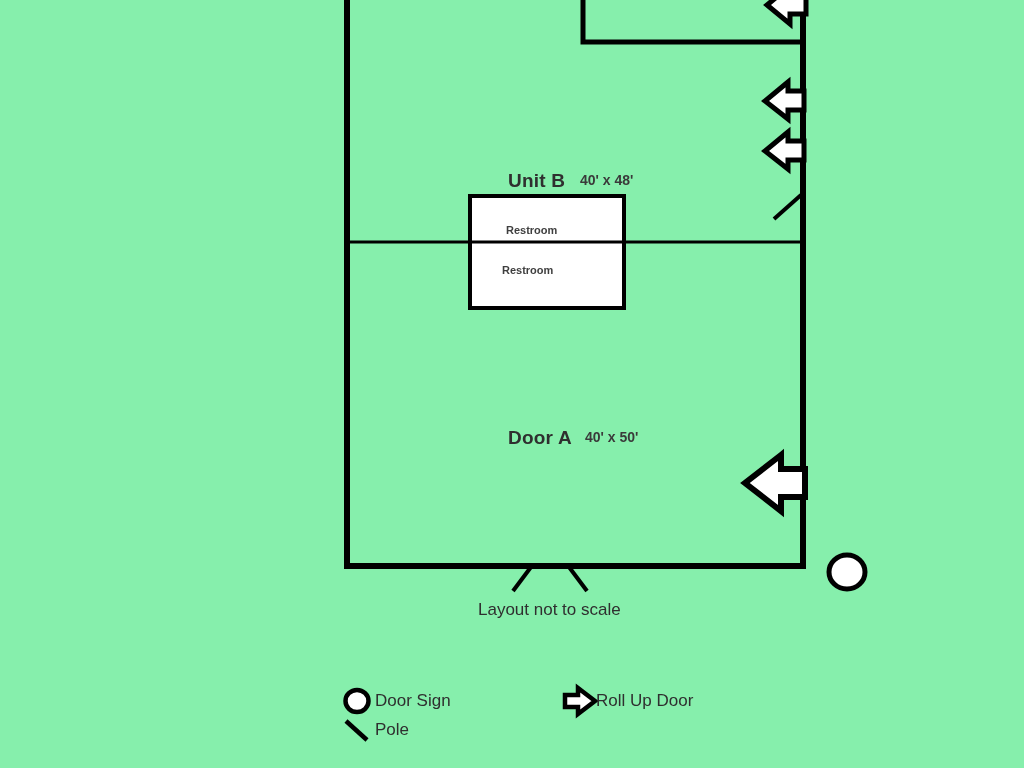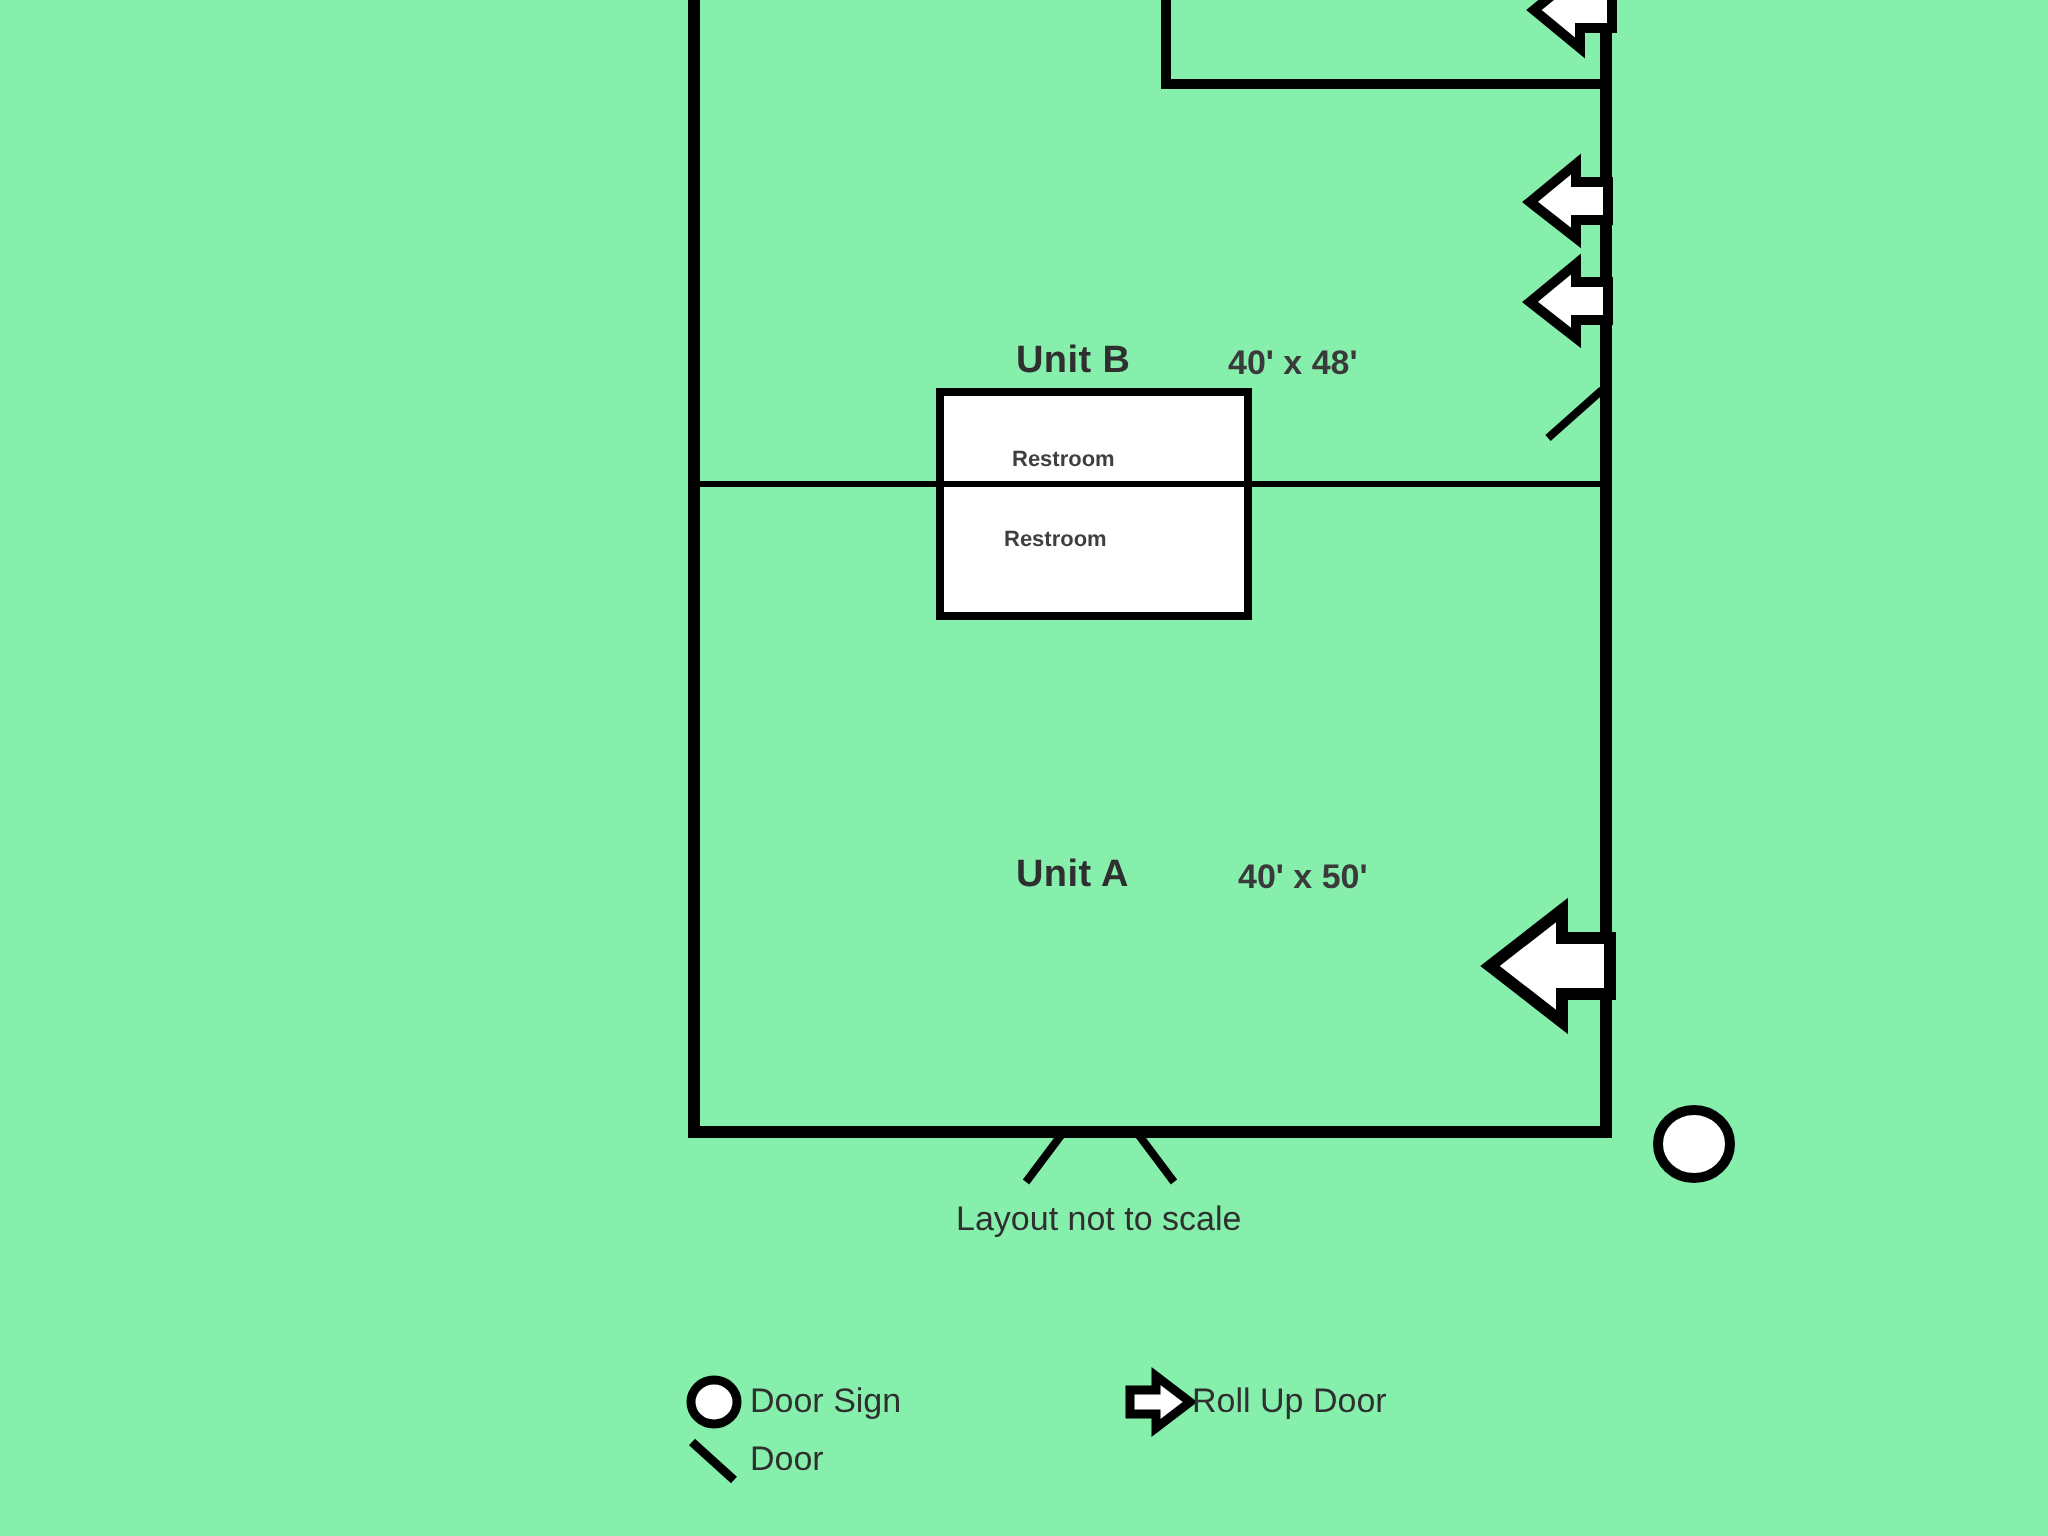--- a/index.html
+++ b/index.html
@@ -35,24 +35,23 @@
     color: #333333;
     line-height: 1;
   }
   .unit-name {
     font-size: 19px;
     font-weight: 600;
     letter-spacing: 0.2px;
     color: #2f2f2f;
   }
   .unit-dim {
-    font-size: 17px;
+    font-size: 14px;
     font-weight: 700;
     color: #3a3a3a;
-    margin-left: 34px;
   }
   .room-label {
     font-size: 11px;
     font-weight: 700;
     color: #3f3f3f;
   }
   .scale-note {
     font-size: 17px;
     font-weight: 400;
     color: #2f2f2f;
@@ -113,22 +112,22 @@
     </g>
 
   </svg>
 
   <div class="txt unit-name" style="left:508px; top:171px;">Unit B</div>
   <div class="txt unit-dim" style="left:580px; top:173px;">40' x 48'</div>
 
   <div class="txt room-label" style="left:506px; top:225px;">Restroom</div>
   <div class="txt room-label" style="left:502px; top:265px;">Restroom</div>
 
-  <div class="txt unit-name" style="left:508px; top:428px;">Unit A</div>
+  <div class="txt unit-name" style="left:508px; top:428px;">Door A</div>
   <div class="txt unit-dim" style="left:585px; top:430px;">40' x 50'</div>
 
   <div class="txt scale-note" style="left:478px; top:601px;">Layout not to scale</div>
 
   <div class="txt legend-label" style="left:375px; top:692px;">Door Sign</div>
-  <div class="txt legend-label" style="left:375px; top:721px;">Door</div>
+  <div class="txt legend-label" style="left:375px; top:721px;">Pole</div>
   <div class="txt legend-label" style="left:596px; top:692px;">Roll Up Door</div>
 
 </div>
 
 </body></html>

